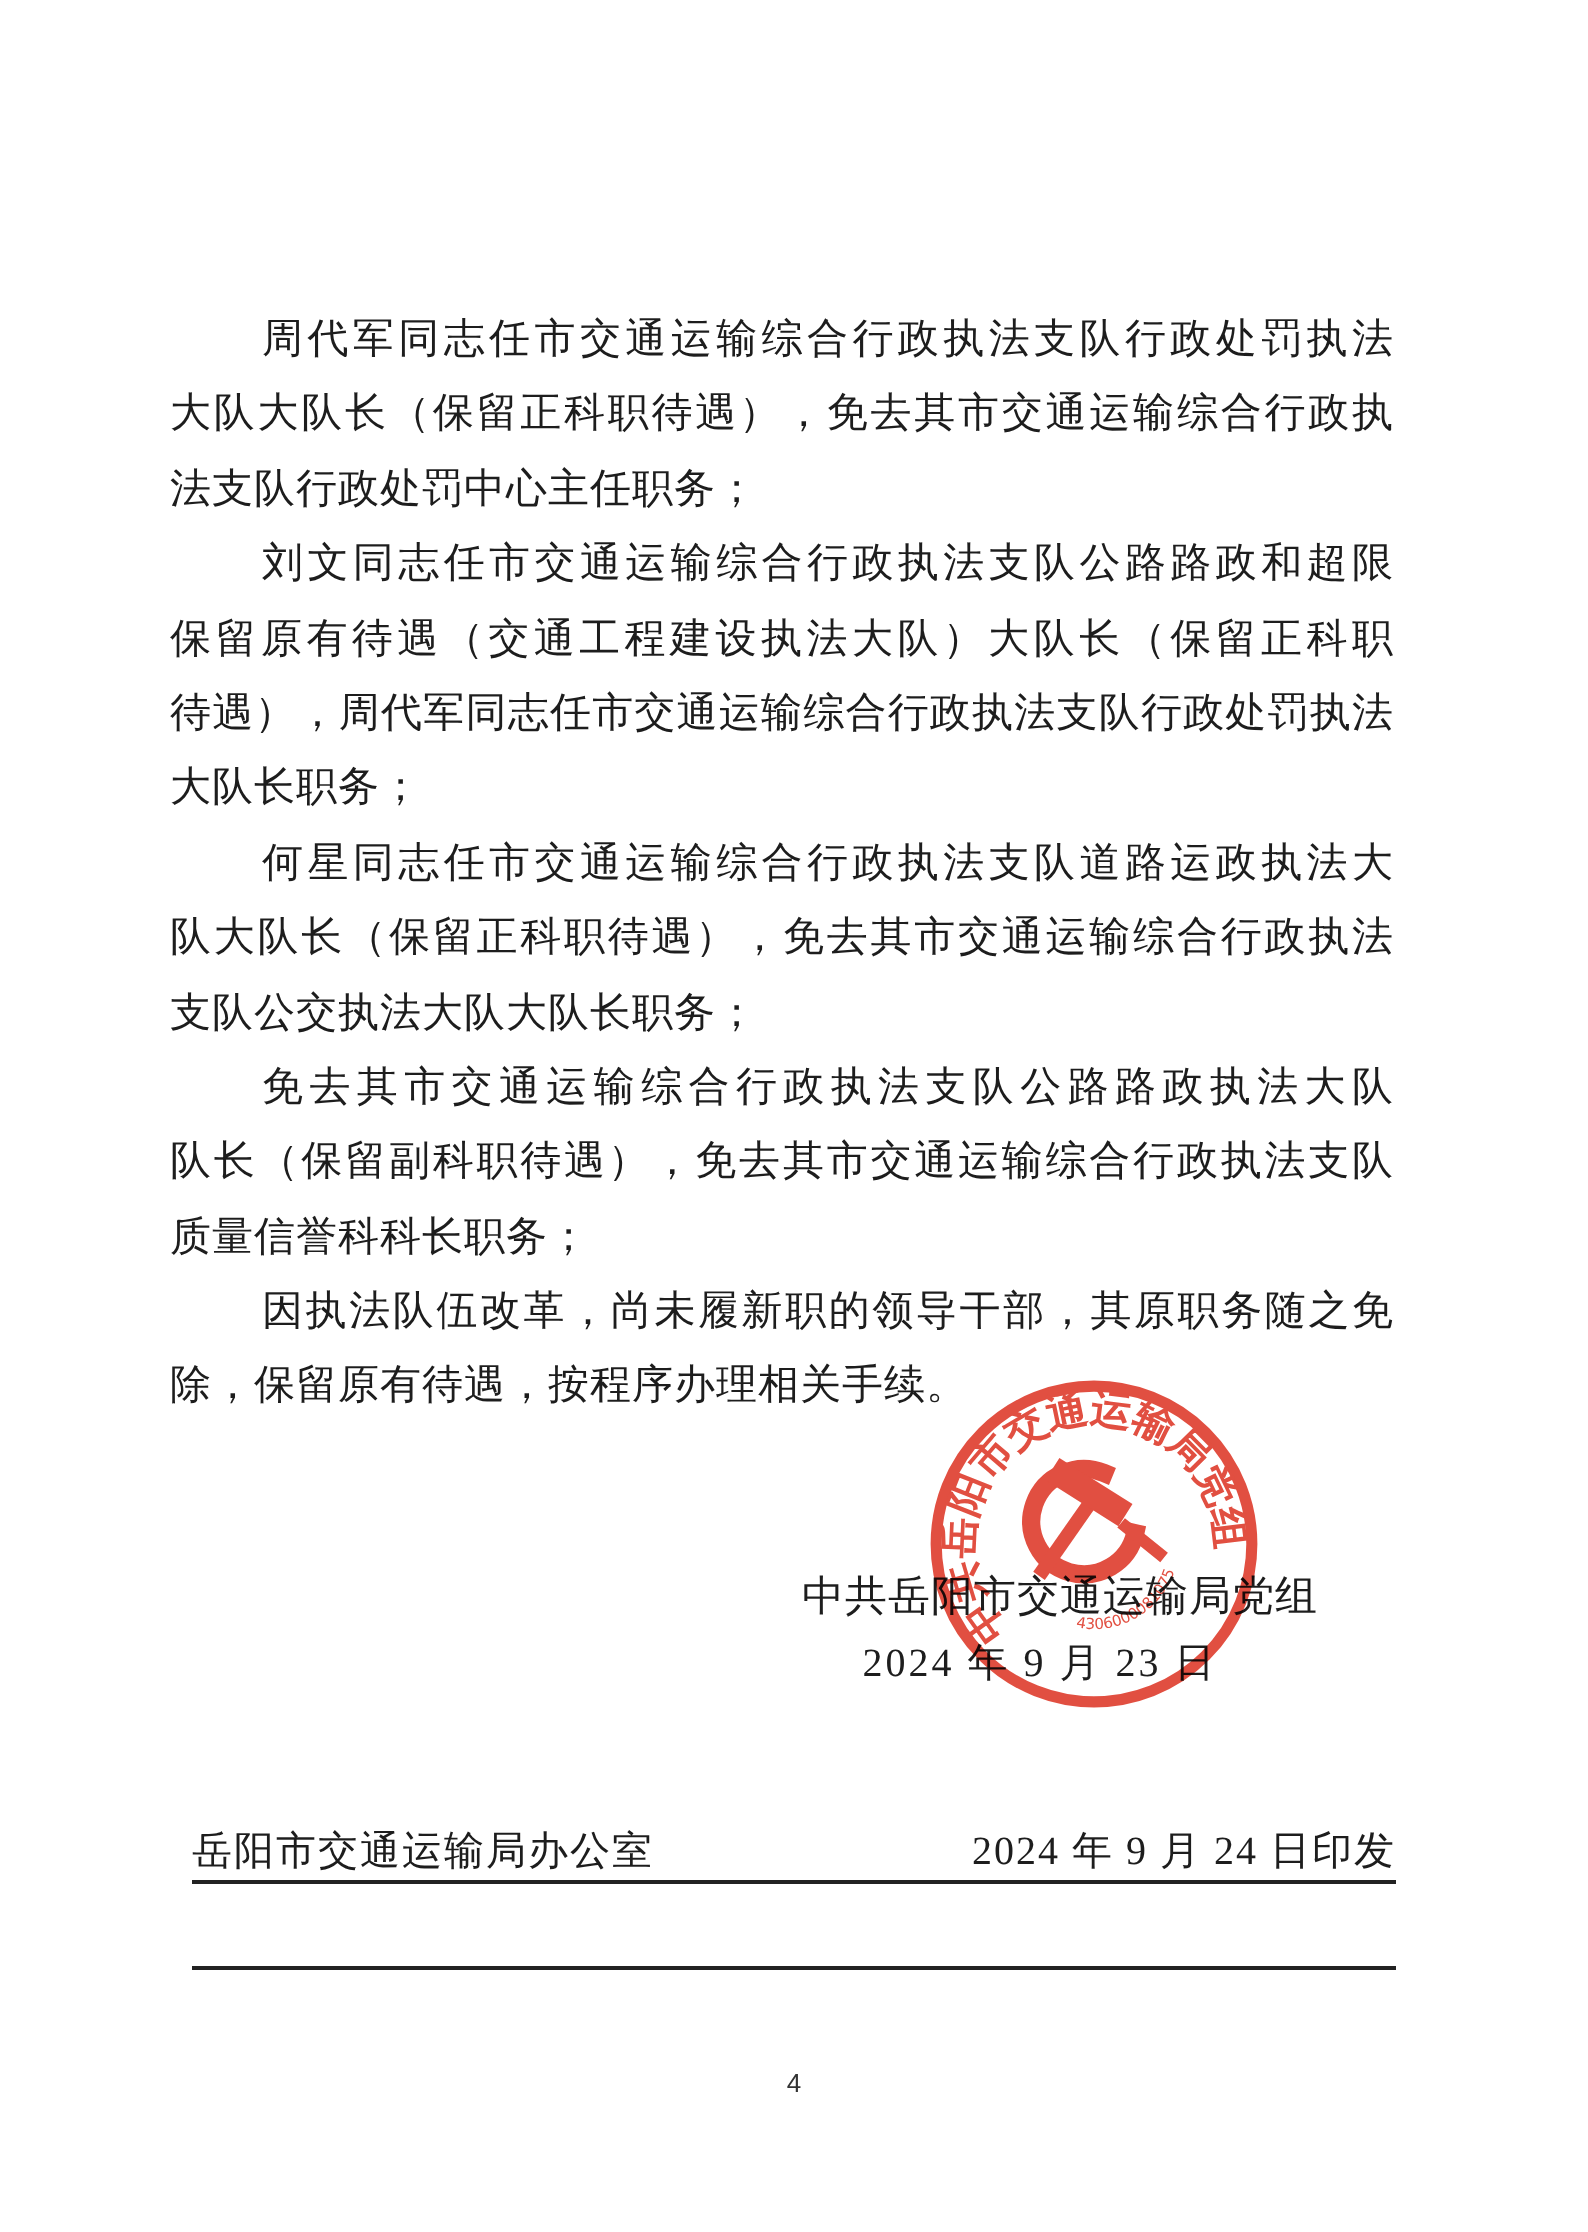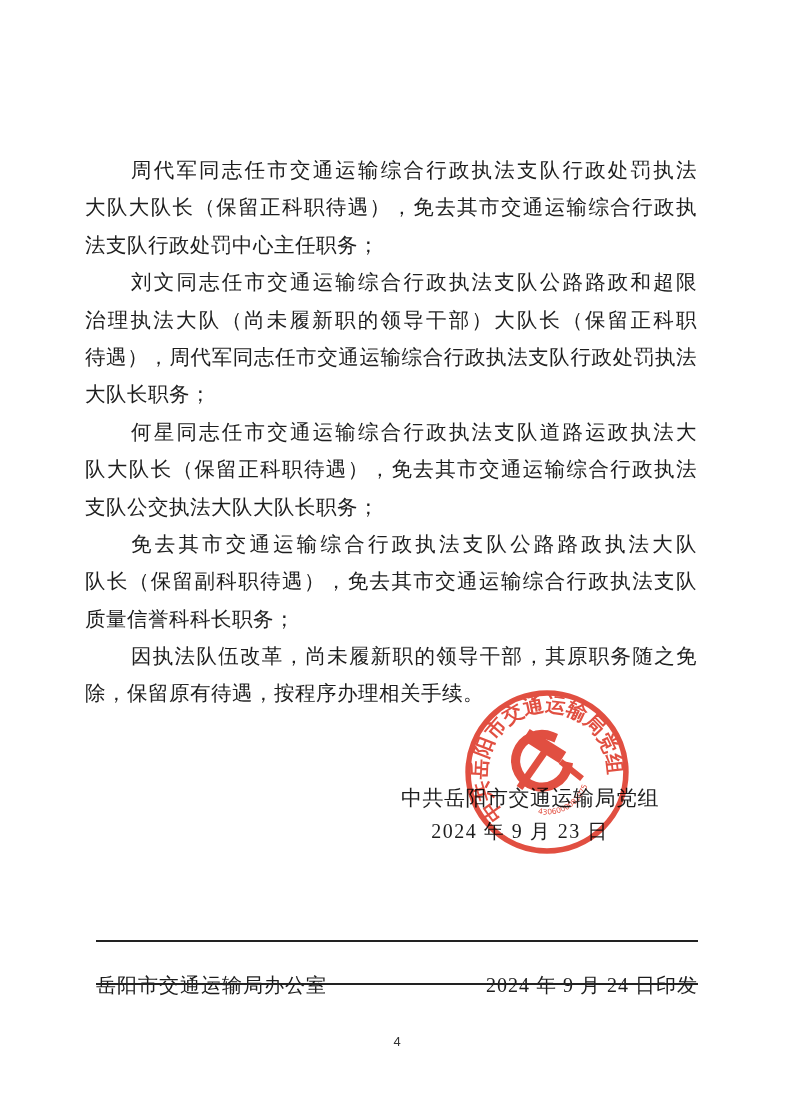--- a/index.html
+++ b/index.html
@@ -50,21 +50,21 @@
 
   .footer-rule {
     position:absolute;
     left:96px; width:602px; height:0;
     border-top:2px solid #222;
   }
   .footer-rule.top    { top:940px; }
   .footer-rule.bottom { top:983px; }
   .footer-row {
     position:absolute;
-    left:96px; top:968px; width:602px; height:34px;
+    left:96px; top:908px; width:602px; height:34px;
     display:flex; justify-content:space-between; align-items:center;
     font-size:20px;
   }
   .footer-office { letter-spacing:1px; }
   .footer-print-date { letter-spacing:1px; }
 
   .page-number {
     position:absolute;
     left:0; top:1034px; width:794px;
     text-align:center;
@@ -75,21 +75,21 @@
 </head>
 <body>
 
 <div class="page">
 
   <div class="body-text">
     <div class="bline first">周代军同志任市交通运输综合行政执法支队行政处罚执法</div>
     <div class="bline">大队大队长（保留正科职待遇），免去其市交通运输综合行政执</div>
     <div class="bline last">法支队行政处罚中心主任职务；</div>
     <div class="bline first">刘文同志任市交通运输综合行政执法支队公路路政和超限</div>
-    <div class="bline">治理执法大队（尚未履新职的领导干部）大队长（保留正科职</div>
+    <div class="bline">保留原有待遇（交通工程建设执法大队）大队长（保留正科职</div>
     <div class="bline">待遇），周代军同志任市交通运输综合行政执法支队行政处罚执法</div>
     <div class="bline last">大队长职务；</div>
     <div class="bline first">何星同志任市交通运输综合行政执法支队道路运政执法大</div>
     <div class="bline">队大队长（保留正科职待遇），免去其市交通运输综合行政执法</div>
     <div class="bline last">支队公交执法大队大队长职务；</div>
     <div class="bline first">免去其市交通运输综合行政执法支队公路路政执法大队</div>
     <div class="bline">队长（保留副科职待遇），免去其市交通运输综合行政执法支队</div>
     <div class="bline last">质量信誉科科长职务；</div>
     <div class="bline first">因执法队伍改革，尚未履新职的领导干部，其原职务随之免</div>
     <div class="bline last">除，保留原有待遇，按程序办理相关手续。</div>

